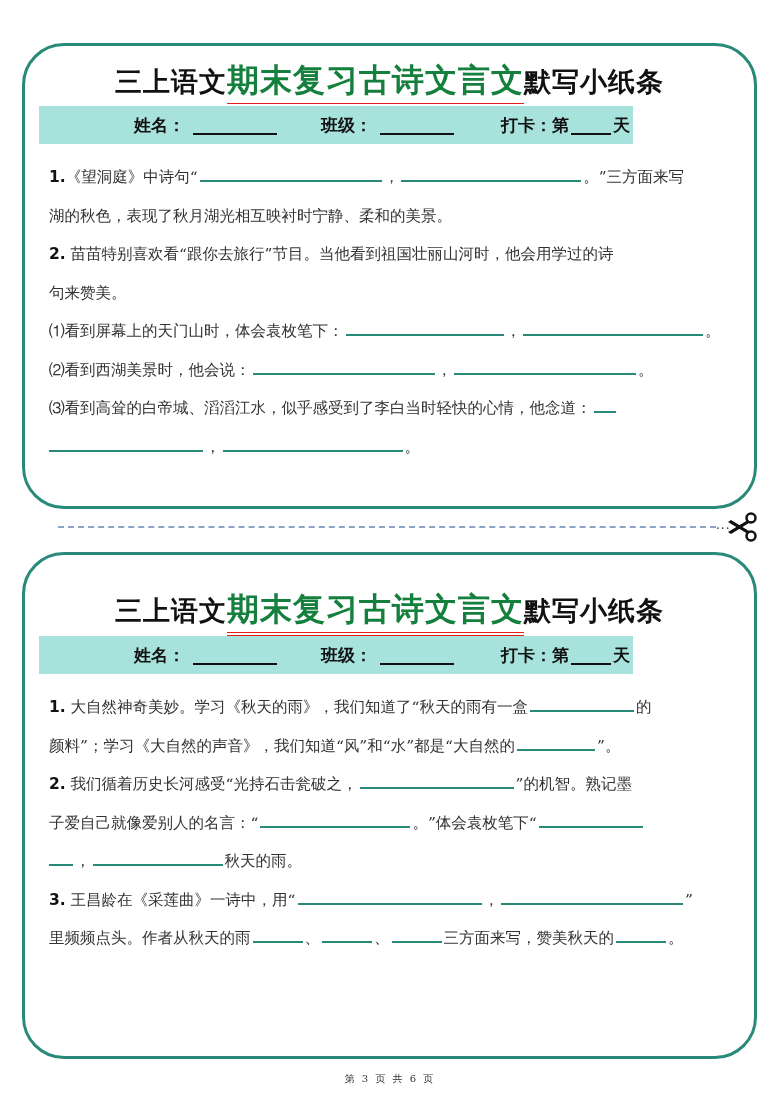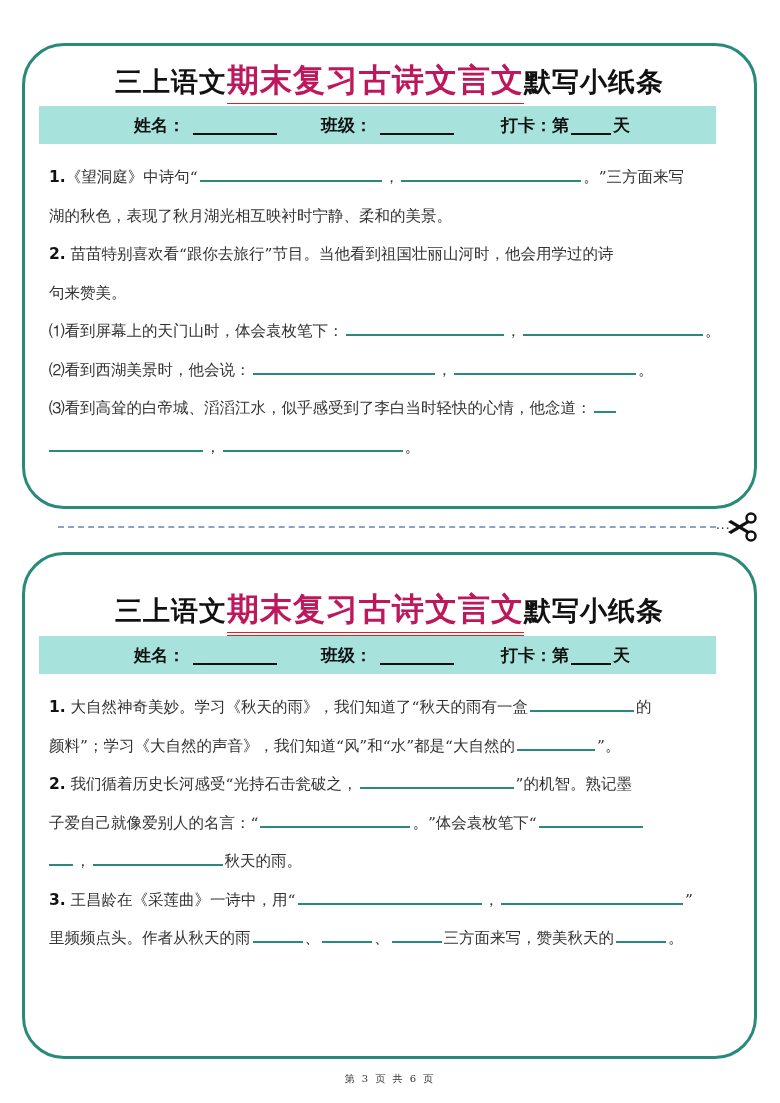--- a/index.html
+++ b/index.html
@@ -24,31 +24,31 @@
       text-align: center;
       font-family: "DejaVu Sans", "Liberation Sans", sans-serif;
       font-weight: bold;
       font-size: 27px;
       line-height: 40px;
       color: #111;
       letter-spacing: 1px;
       white-space: nowrap;
     }
     .title .hl {
-      color: #be185d;
+      color: #15803d;
       font-size: 32px;
       font-family: "DejaVu Serif", "Liberation Serif", serif;
       border-bottom: 4px double #e41e1e;
       padding-bottom: 4px;
     }
 
     .info-bar {
       position: absolute;
       left: 14px;
-      width: 677px;
+      width: 594px;
       height: 38px;
       background: #a7e3dc;
       font-family: "DejaVu Serif", "Liberation Serif", serif;
       font-weight: bold;
       font-size: 17px;
       color: #111;
     }
     .card-1 .info-bar { top: 60px; }
     .card-2 .info-bar { top: 81px; }
     .info-item { position: absolute; top: 9px; white-space: nowrap; line-height: 20px; }

